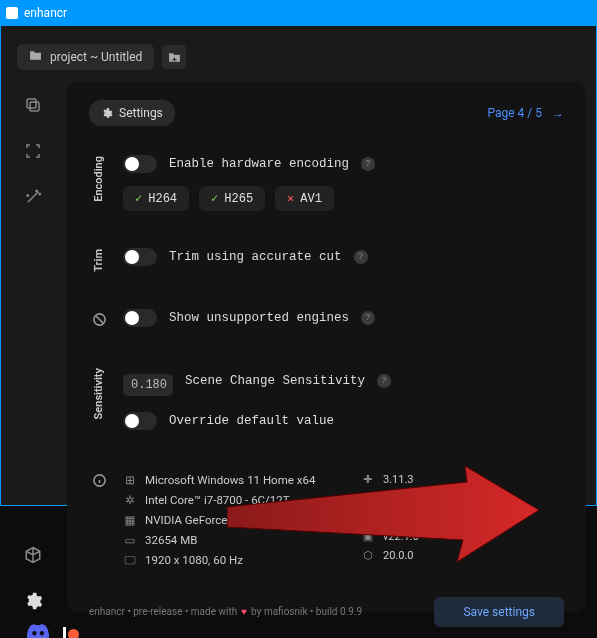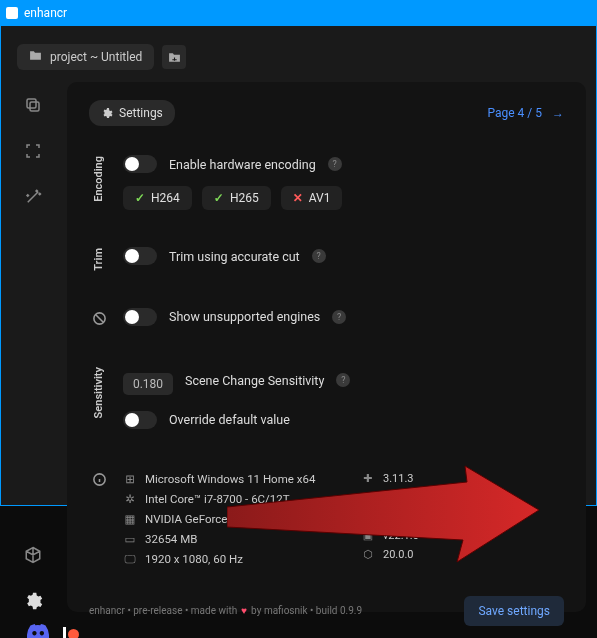--- a/index.html
+++ b/index.html
@@ -26,21 +26,21 @@
 .panel-header { display: flex; justify-content: space-between; align-items: center; margin-bottom: 20px; }
 .settings-btn { background: #2a2a2a; border-radius: 12px; padding: 6px 12px; display: flex; align-items: center; gap: 6px; font-size: 12px; color: #ddd; }
 .page-nav { color: #4a8fff; font-size: 12px; display: flex; align-items: center; gap: 10px; cursor: pointer; }
 
 .section { display: flex; align-items: flex-start; gap: 14px; margin-bottom: 12px; padding: 6px 0; }
 .vlabel { writing-mode: vertical-rl; transform: rotate(180deg); font-size: 11px; font-weight: 600; color: #ccc; width: 14px; text-align: center; }
 .vlabel-wrap { width: 20px; display: flex; justify-content: center; padding-top: 4px; }
 .iconlabel { width: 20px; display: flex; justify-content: center; padding-top: 6px; color: #999; }
 
 .row { display: flex; align-items: center; gap: 12px; padding: 3px 0; }
-.content { flex: 1; display: flex; flex-direction: column; gap: 10px; }
+.content { flex: 1; display: flex; flex-direction: column; gap: 10px; font-family: Liberation Mono, monospace; }
 
 .toggle { width: 34px; height: 18px; background: #2a2a2a; border-radius: 10px; position: relative; cursor: pointer; }
 .toggle::after { content: ""; position: absolute; left: 2px; top: 2px; width: 14px; height: 14px; background: #fff; border-radius: 50%; }
 
 .label-text { font-size: 12.5px; color: #ddd; }
 .help { width: 14px; height: 14px; border-radius: 50%; background: #3a3a3a; color: #888; font-size: 9px; display: inline-flex; align-items: center; justify-content: center; }
 
 .codec-row { display: flex; gap: 10px; }
 .codec-chip { background: #222; border-radius: 6px; padding: 5px 12px; display: flex; align-items: center; gap: 6px; font-size: 12px; }
 .check { color: #7ed957; font-weight: bold; }
@@ -51,21 +51,21 @@
 .sysinfo { display: flex; gap: 20px; font-size: 11.5px; padding-top: 6px; }
 .syscol { display: flex; flex-direction: column; gap: 6px; }
 .sysrow { display: flex; align-items: center; gap: 8px; color: #ccc; }
 .sysrow .ic { color: #888; width: 14px; text-align:center; }
 .syscol.right .sysrow { font-size: 11px; }
 .smalllabel { font-size: 8px; letter-spacing: 0.5px; color: #aaa; font-weight: 600; }
 
 .footer-row { display: flex; justify-content: space-between; align-items: center; margin-top: auto; padding-top: 12px; }
 .footer-text { font-size: 10px; color: #777; display:flex; align-items:center; gap:4px;justify-content:flex-end; }
 .heart { color: #ff4d6d; }
-.save-btn { background: #1f2a3a; color: #6fa8ff; border-radius: 6px; padding: 8px 14px; font-size: 12px; cursor: pointer; }
+.save-btn { background: #1f2a3a; color: #6fa8ff; border-radius: 6px; padding: 8px 29px; font-size: 12px; cursor: pointer; }
 
 .bottom-icons { display: flex; gap: 14px; padding: 10px 16px 0; align-items: center; }
 .discord { color: #5865f2; font-size: 20px; }
 .patreon { display:flex; align-items:center; gap:2px;}
 .pat-bar { width:3px; height:14px; background:#fff; }
 .pat-circ { width:11px; height:11px; border-radius:50%; background:#ff5a3c; }
 
 .arrow-overlay { position: absolute; left: 160px; bottom: 30px; pointer-events: none; }
 
 .divider { height: 1px; background: #222; margin: 2px 0 8px 34px; }

